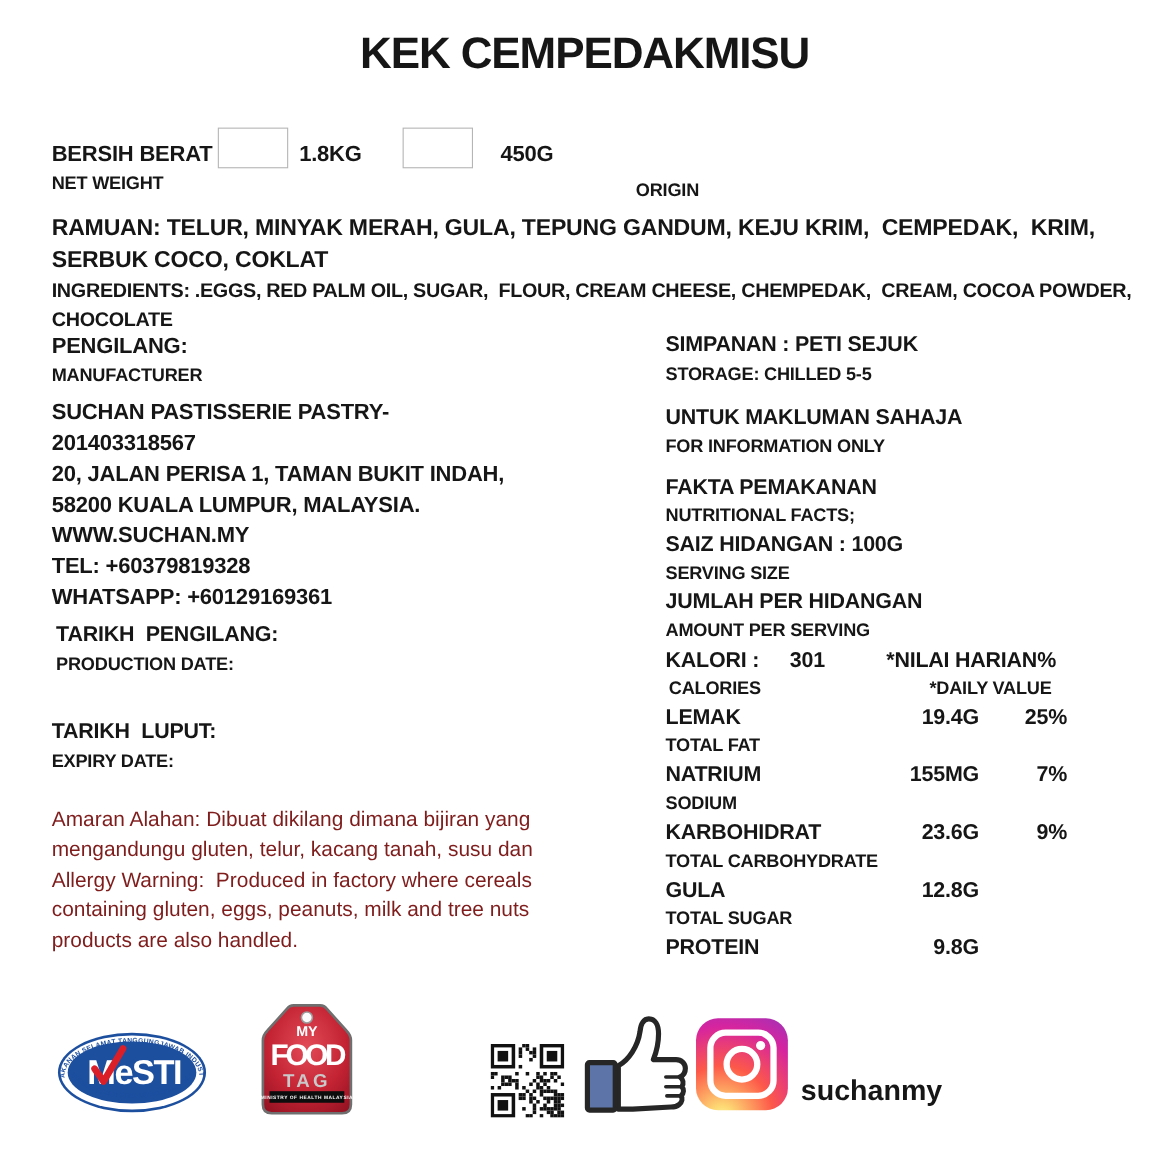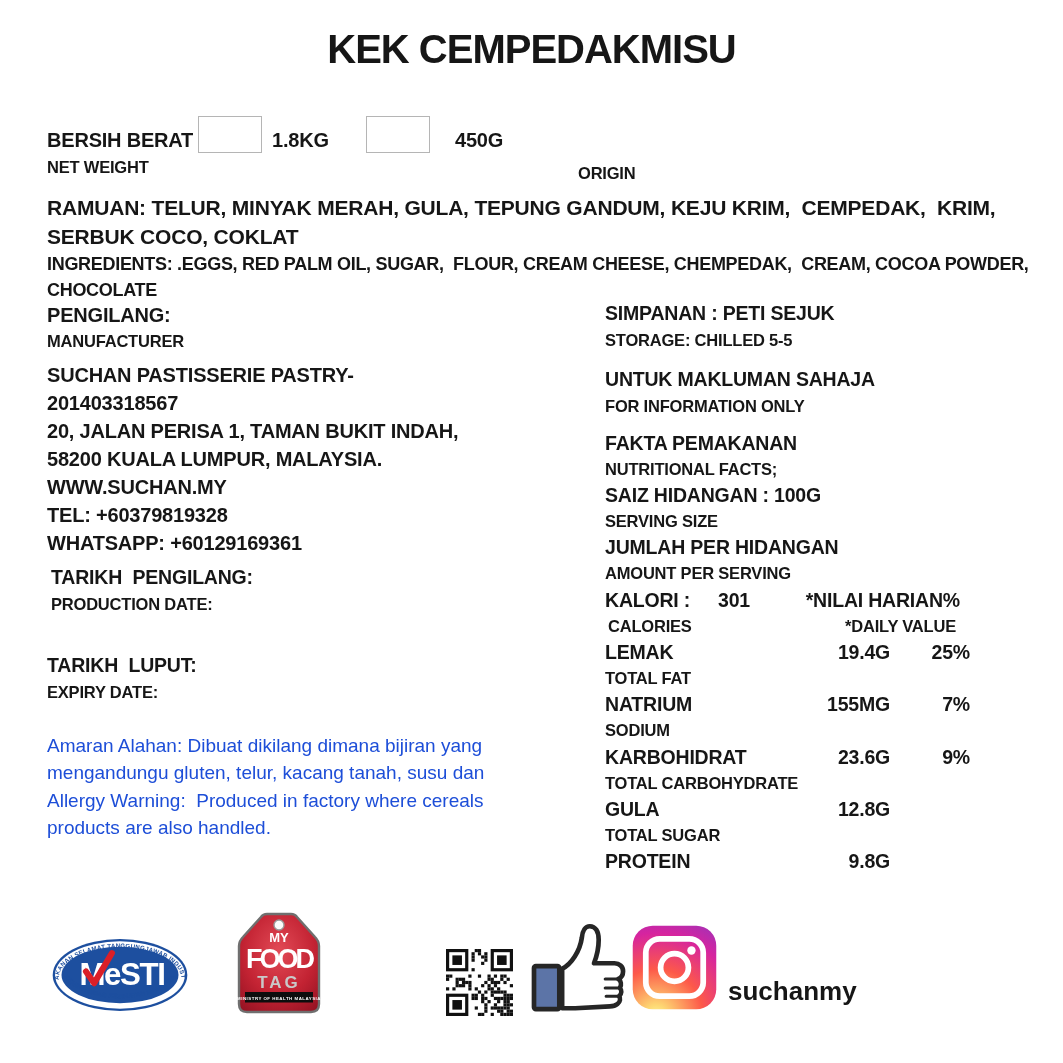--- a/index.html
+++ b/index.html
@@ -10,21 +10,21 @@
   .abs{position:absolute;}
   [data-bind]{white-space:pre-wrap;}
   .b{font-weight:700;letter-spacing:-0.2px;}
   .title{font-size:40px;font-weight:800;letter-spacing:-1px;text-align:center;width:100%;}
   .subtitle{font-size:20px;font-weight:800;letter-spacing:-0.2px;text-align:center;width:100%;}
   .s21{font-size:21px;line-height:29px;}
   .s20{font-size:20px;line-height:27px;}
   .s19{font-size:19.5px;line-height:26px;}
   .s18{font-size:18px;line-height:26px;letter-spacing:-0.3px;}
   .s16{font-size:16.5px;line-height:26px;}
-  .reg{font-weight:400;font-size:19px;line-height:27.4px;color:#1d4ed8;letter-spacing:0;}
+  .reg{font-weight:400;font-size:19px;line-height:27.4px;color:#7f1d1d;letter-spacing:0;}
   .checkbox{width:64px;height:37px;border:1.5px solid #b5b5b5;background:#fff;box-sizing:border-box;}
   .addr div{font-size:20px;line-height:28px;font-weight:700;letter-spacing:-0.2px;}
   .nhdr{width:365px;display:flex;align-items:baseline;}
   .nrow-main{display:flex;width:365px;align-items:baseline;}
   .nrow-main .nm{flex:1;}
   .nrow-main .amt{width:135px;text-align:right;}
   .nrow-main .dv{width:80px;text-align:right;}
   .nrow{height:52.3px;}
   .ig-handle{font-size:26px;font-weight:700;}
 </style>
@@ -65,20 +65,21 @@
 
   <div class="abs b s19" style="top:564px;left:51px;" data-bind="dates.production_my">TARIKH  PENGILANG:</div>
   <div class="abs b s16" style="top:591px;left:51px;" data-bind="dates.production_en">PRODUCTION DATE:</div>
   <div class="abs b s19" style="top:652px;left:47px;" data-bind="dates.expiry_my">TARIKH  LUPUT:</div>
   <div class="abs b s16" style="top:679px;left:47px;" data-bind="dates.expiry_en">EXPIRY DATE:</div>
 
   <div class="abs" style="top:732px;left:47px;width:500px;">
     <div class="reg" data-bind="allergy.lines.0">Amaran Alahan: Dibuat dikilang dimana bijiran yang</div>
     <div class="reg" data-bind="allergy.lines.1">mengandungu gluten, telur, kacang tanah, susu dan</div>
     <div class="reg" data-bind="allergy.lines.3">Allergy Warning:  Produced in factory where cereals</div>
+    <div class="reg" data-bind="allergy.lines.4">containing gluten, eggs, peanuts, milk and tree nuts</div>
     <div class="reg" data-bind="allergy.lines.5">products are also handled.</div>
   </div>
 
   <div class="abs b s19" style="top:300px;left:605px;" data-bind="storage.my">SIMPANAN : PETI SEJUK</div>
   <div class="abs b s16" style="top:327px;left:605px;" data-bind="storage.en">STORAGE: CHILLED 5-5</div>
 
   <div class="abs b s19" style="top:366px;left:605px;" data-bind="info_only.my">UNTUK MAKLUMAN SAHAJA</div>
   <div class="abs b s16" style="top:393px;left:605px;" data-bind="info_only.en">FOR INFORMATION ONLY</div>
 
   <div class="abs" style="top:430px;left:605px;">

